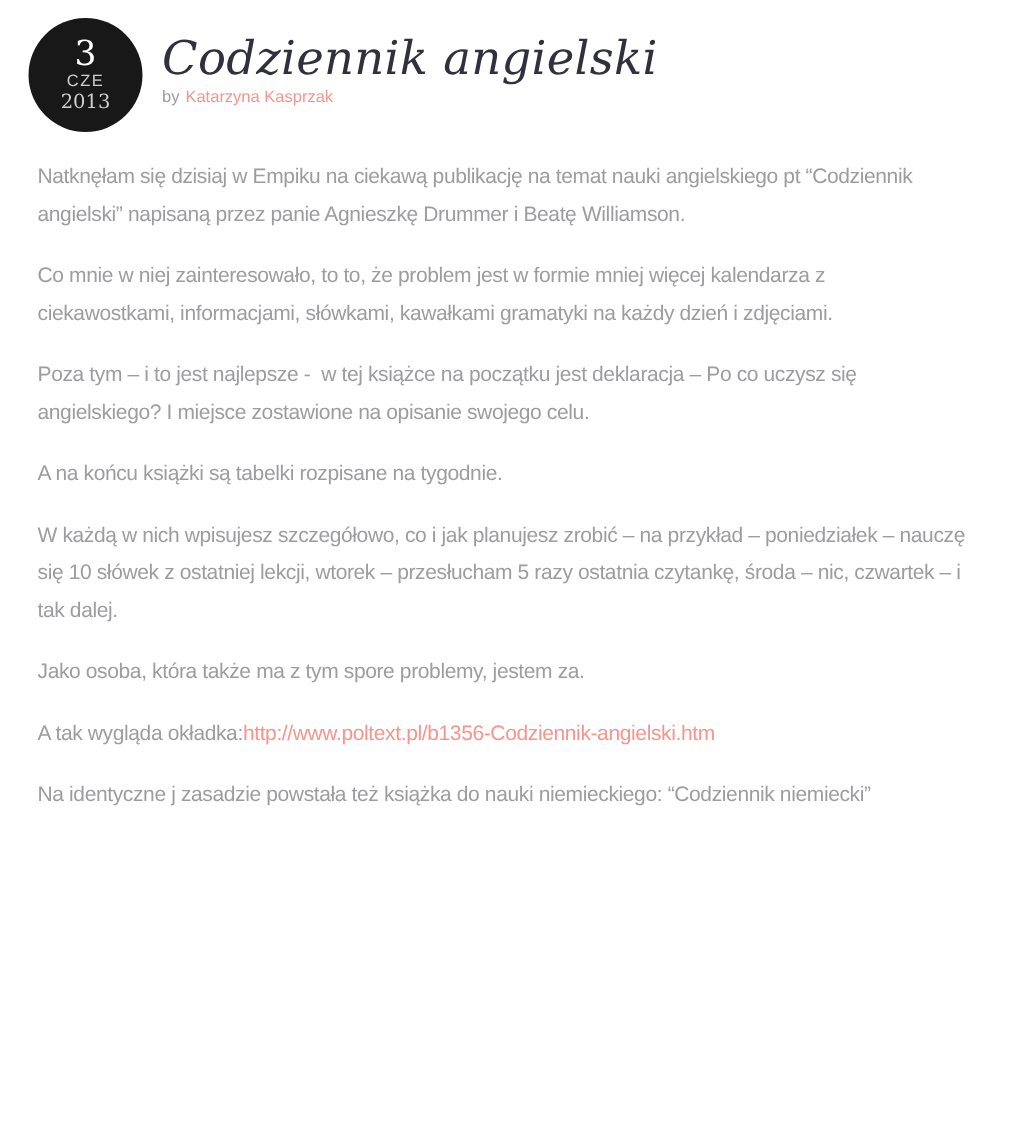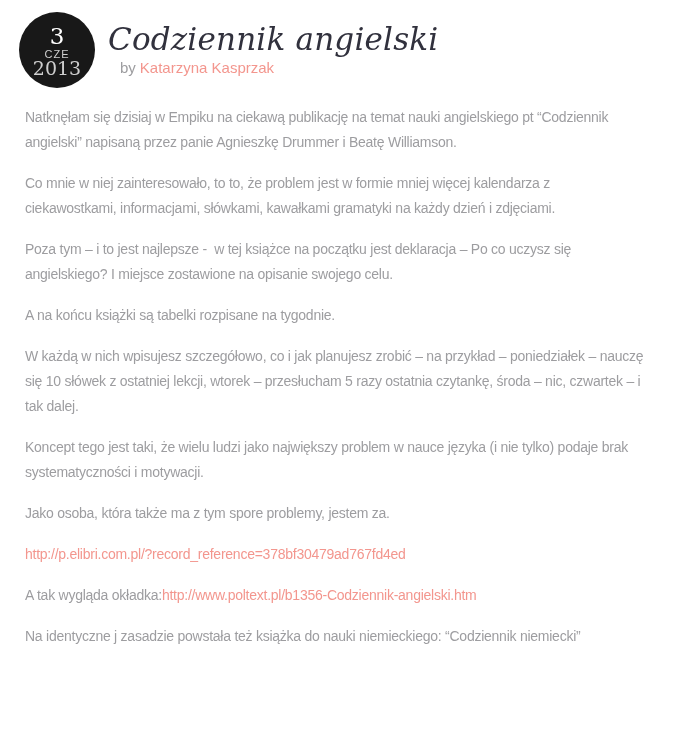--- a/index.html
+++ b/index.html
@@ -43,43 +43,42 @@
   .date-month {
     font-size: 11px;
     line-height: 13px;
     letter-spacing: 1px;
     color: #cfcfcf;
     margin-top: 1px;
     text-align: right;
   }
   .date-year {
     font-family: "DejaVu Serif", serif;
-    font-size: 19px;
+    font-size: 13px;
     line-height: 15px;
     color: #cfcfcf;
   }
   .header-text {
     margin-left: 13px;
     padding-top: 13px;
   }
   .post-title {
     font-family: "DejaVu Serif", serif;
     font-style: italic;
     font-weight: normal;
     font-size: 31px;
     line-height: 28px;
     color: #31313d;
     margin: 0;
     letter-spacing: 0.2px;
   }
   .byline {
     margin-top: 6px;
-    font-size: 15px;
+    font-size: 11px;
     color: #9d9da0;
-    margin-left: 12px;
   }
   .byline a {
     margin-left: 4px;
   }
   a {
     color: #f3968e;
     text-decoration: none;
     cursor: pointer;
   }
   .post-body {
@@ -117,21 +116,18 @@
     <p>Natknęłam się dzisiaj w Empiku na ciekawą publikację na temat nauki angielskiego pt “Codziennik
 angielski” napisaną przez panie Agnieszkę Drummer i Beatę Williamson.</p>
     <p>Co mnie w niej zainteresowało, to to, że problem jest w formie mniej więcej kalendarza z
 ciekawostkami, informacjami, słówkami, kawałkami gramatyki na każdy dzień i zdjęciami.</p>
     <p>Poza tym – i to jest najlepsze -  w tej książce na początku jest deklaracja – Po co uczysz się
 angielskiego? I miejsce zostawione na opisanie swojego celu.</p>
     <p>A na końcu książki są tabelki rozpisane na tygodnie.</p>
     <p>W każdą w nich wpisujesz szczegółowo, co i jak planujesz zrobić – na przykład – poniedziałek – nauczę
 się 10 słówek z ostatniej lekcji, wtorek – przesłucham 5 razy ostatnia czytankę, środa – nic, czwartek – i
 tak dalej.</p>
-    <p>Koncept tego jest taki, że wielu ludzi jako największy problem w nauce języka (i nie tylko) podaje brak
-systematyczności i motywacji.</p>
     <p>Jako osoba, która także ma z tym spore problemy, jestem za.</p>
-    <p><a>http://p.elibri.com.pl/?record_reference=378bf30479ad767fd4ed</a></p>
     <p><span>A tak wygląda okładka:</span><a>http://www.poltext.pl/b1356-Codziennik-angielski.htm</a></p>
     <p>Na identyczne j zasadzie powstała też książka do nauki niemieckiego: “Codziennik niemiecki”</p>
   </div>
 
 </div>
 
 </body></html>

